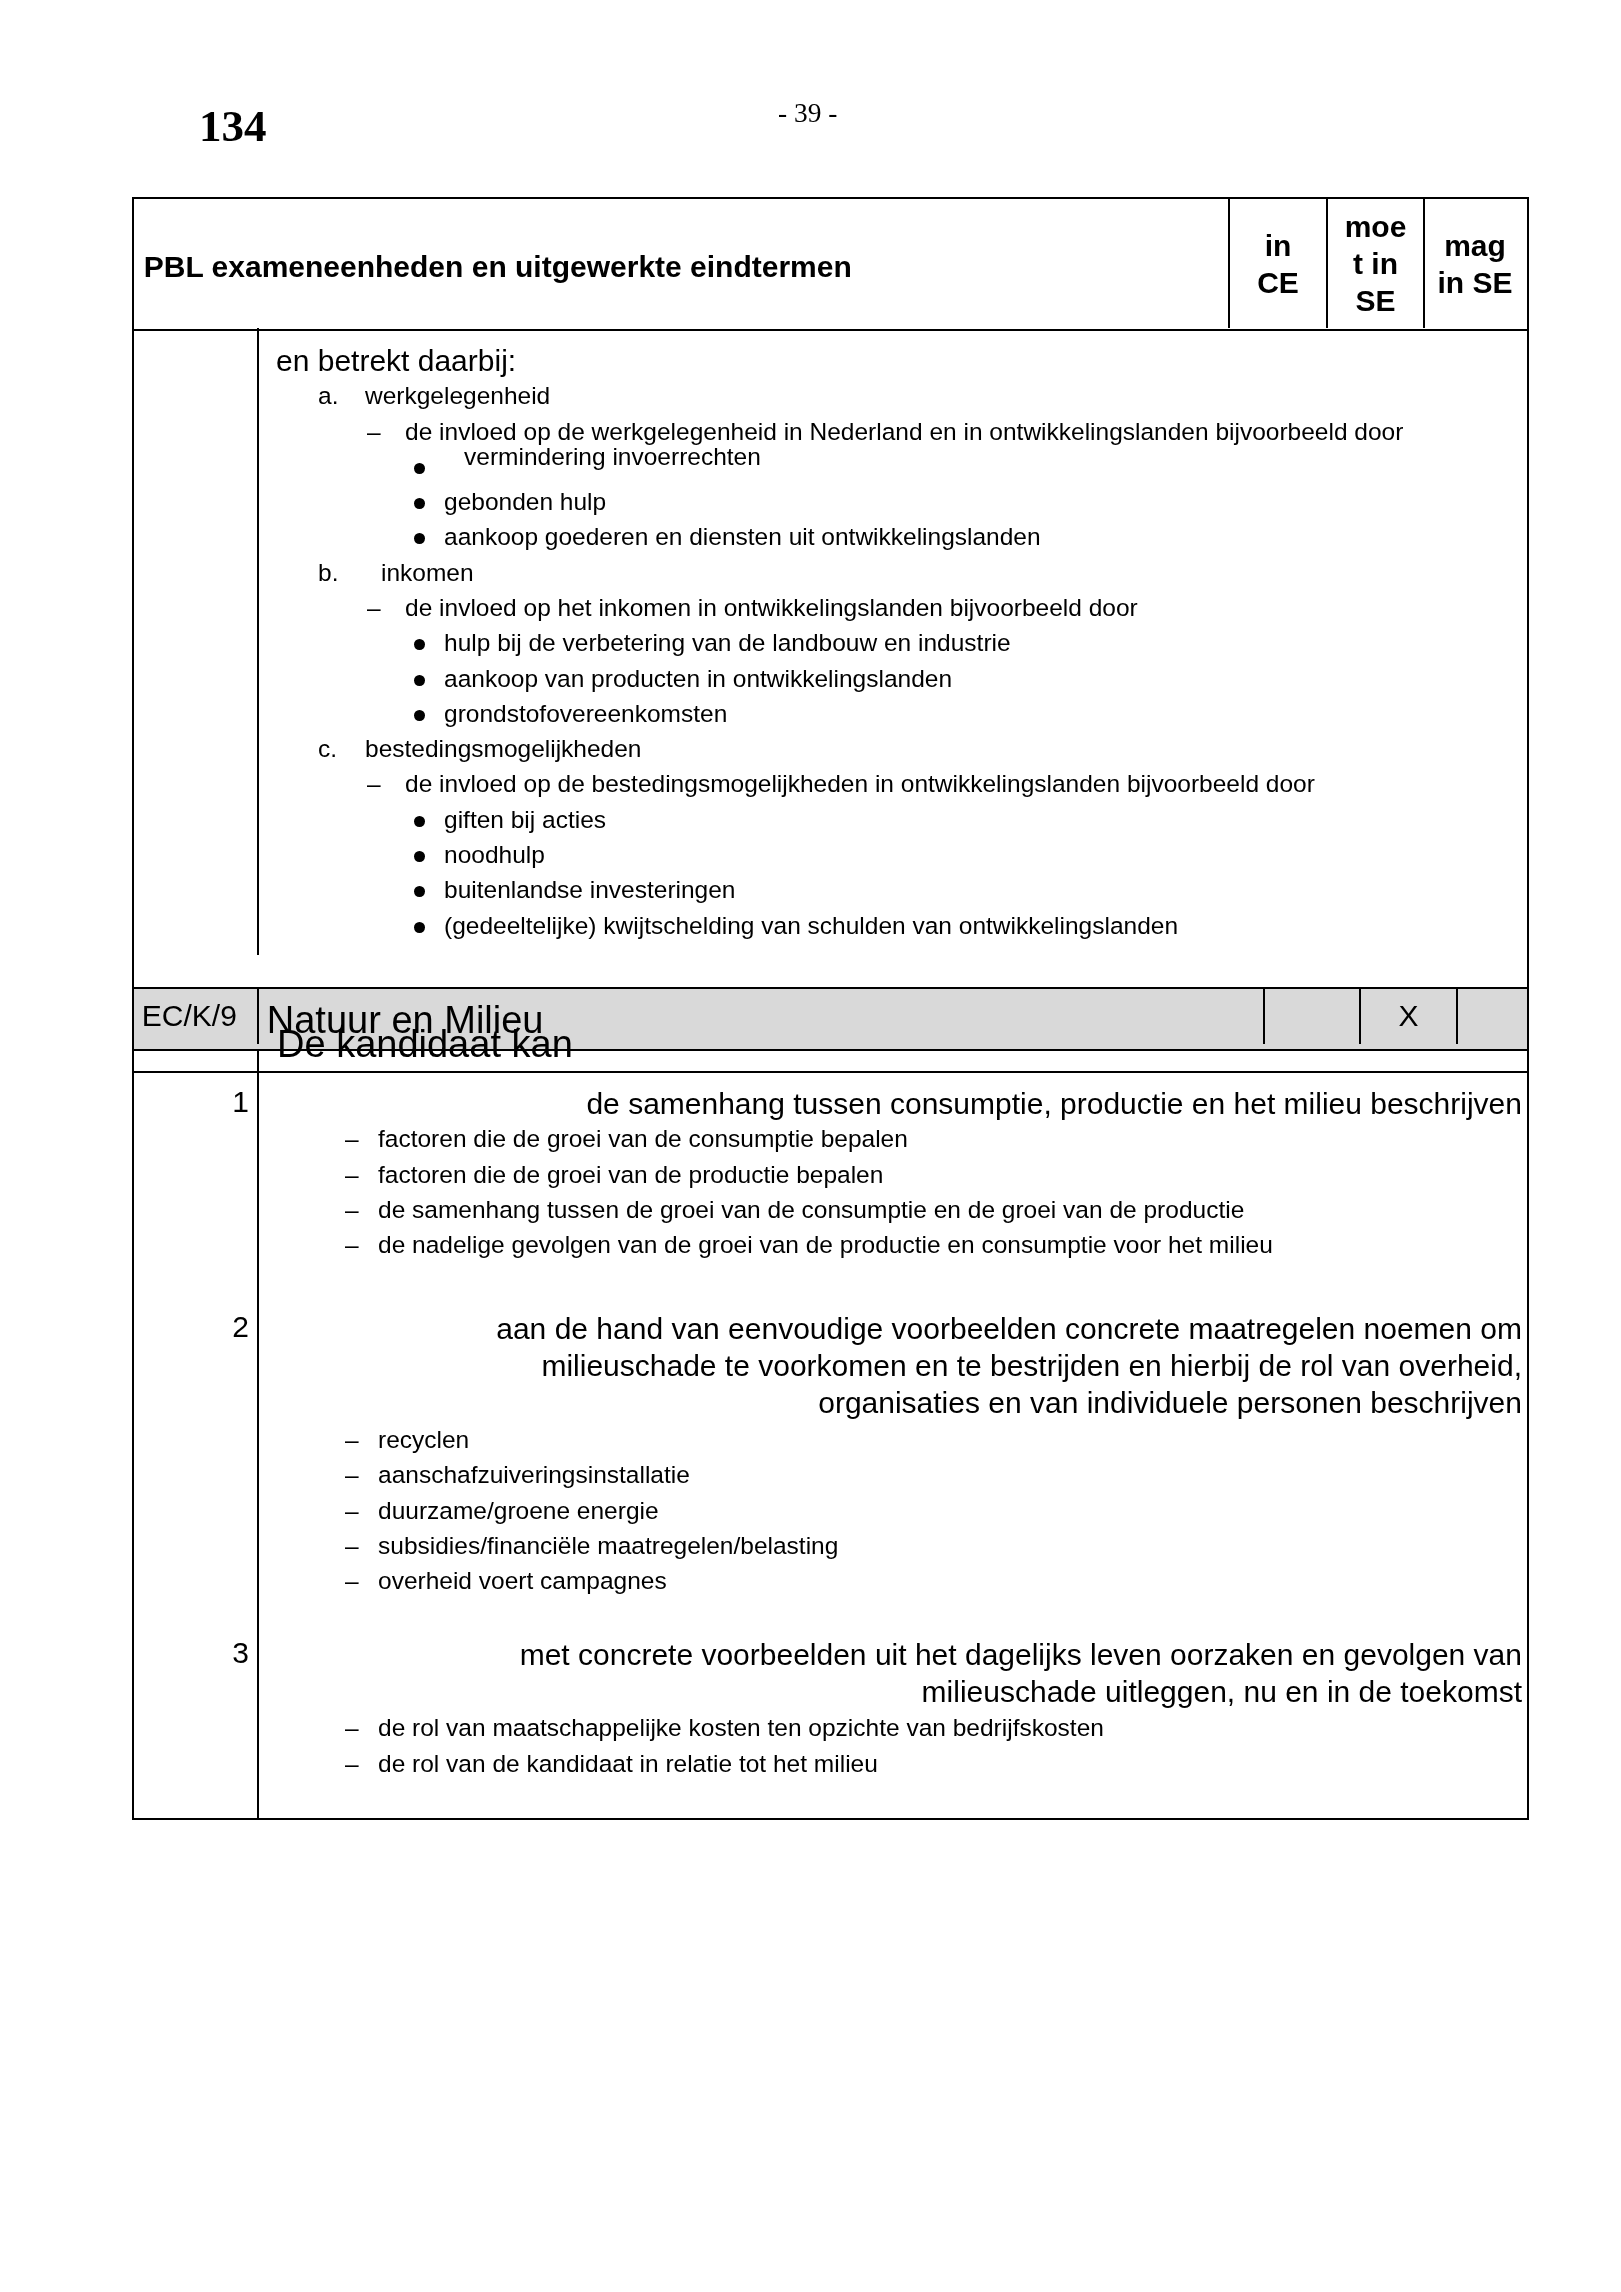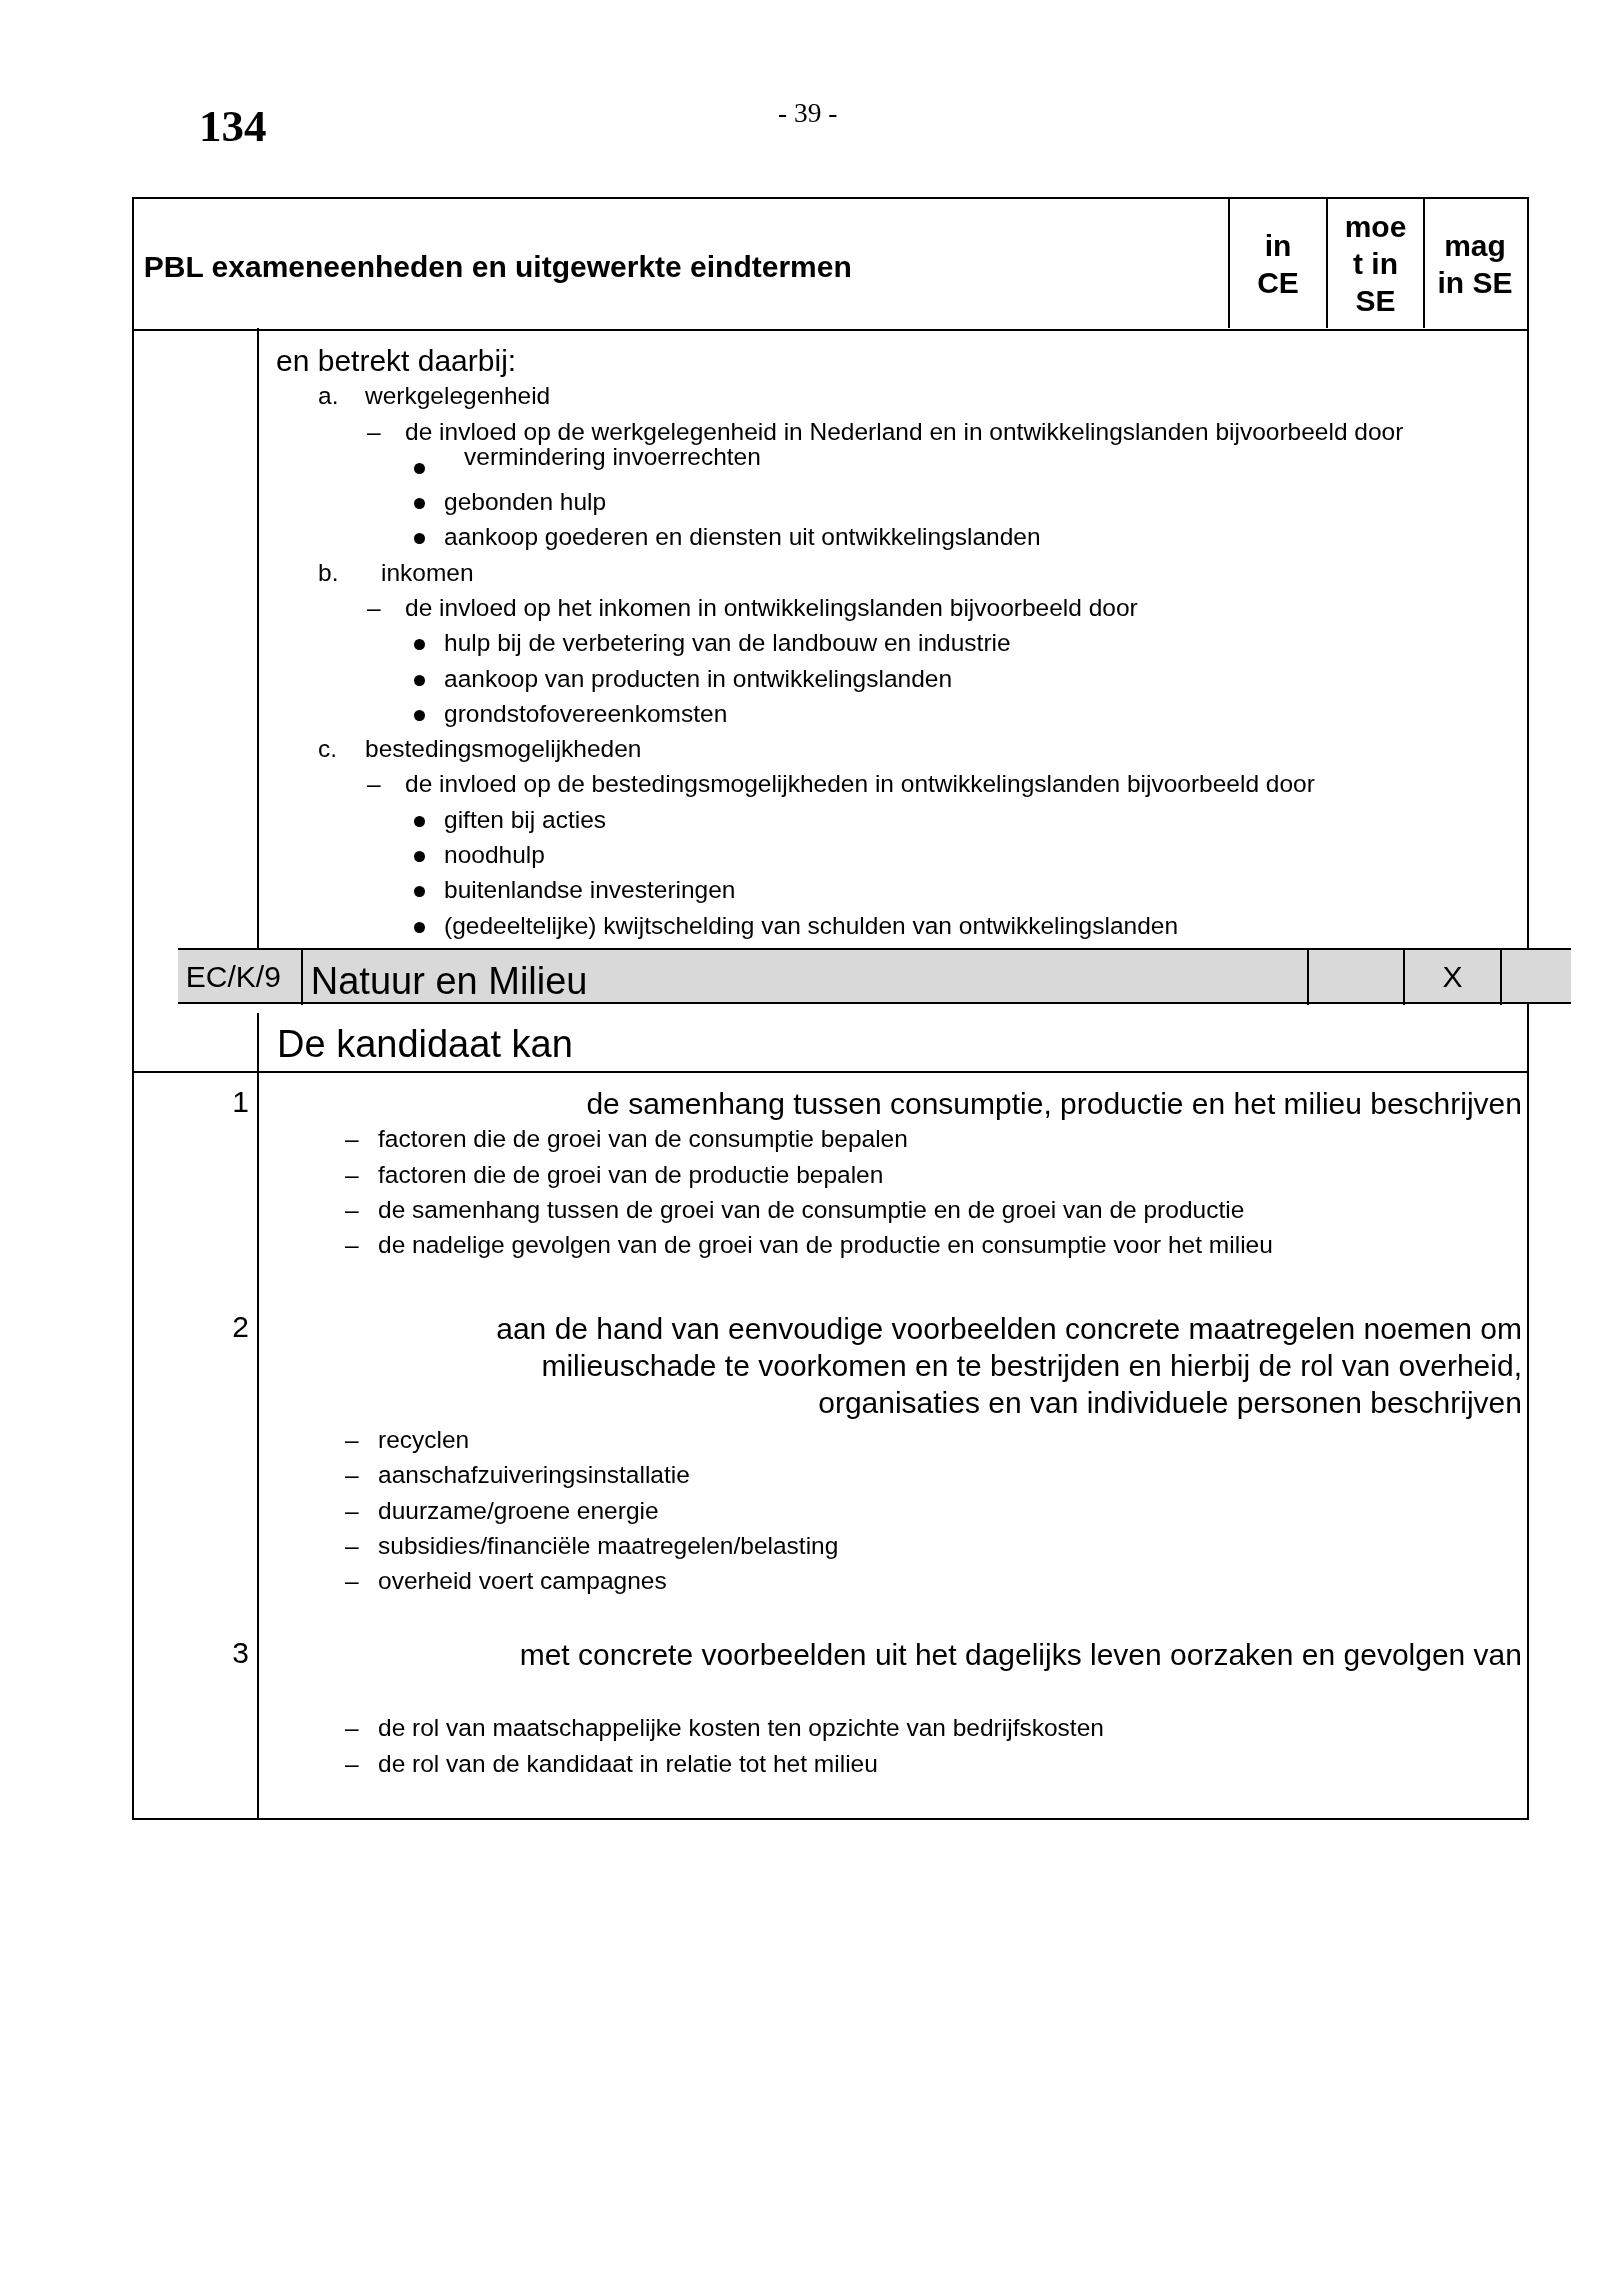--- a/index.html
+++ b/index.html
@@ -7,21 +7,21 @@
   .page-num { position: absolute; left: 199px; top: 100px; font-family: "Liberation Serif", serif; font-weight: bold; font-size: 45px; }
   .page-sub { position: absolute; left: 778px; top: 98px; font-family: "Liberation Serif", serif; font-size: 27.4px; }
   .table { position: absolute; left: 132px; top: 197px; width: 1397px; height: 1623px; border: 2.9px solid #000; box-sizing: border-box; }
   .hdr { position: absolute; left: 0; top: 0; width: 100%; height: 132px; border-bottom: 2.9px solid #000; box-sizing: border-box; }
   .hdr-title { position: absolute; left: 9.8px; top: 51px; font-weight: bold; font-size: 30px; }
   .hdr-col { position: absolute; top: 0; height: 129px; border-left: 2px solid #000; box-sizing: border-box; display: flex; align-items: center; justify-content: center; text-align: center; font-weight: bold; font-size: 30px; line-height: 37px; }
   .vline { position: absolute; left: 123px; width: 2px; background: #000; }
   .intro { font-size: 30px; position: absolute; }
   .lvl { position: absolute; font-size: 24.5px; white-space: nowrap; }
   .bul { display: inline-block; width: 10.8px; height: 10.8px; border-radius: 50%; background: #000; vertical-align: middle; }
-  .row-gray { position: absolute; left: 0; top: 749px; width: 100%; height: 56px; background: #d9d9d9; border-top: 2.9px solid #000; border-bottom: 2px solid #000; box-sizing: border-box; margin-left: 44px; }
+  .row-gray { position: absolute; left: 0; top: 788px; width: 100%; height: 64px; background: #d9d9d9; border-top: 2.9px solid #000; border-bottom: 2px solid #000; box-sizing: border-box; }
   .row-gray .cell { position: absolute; top: 0; height: 55px; border-left: 2px solid #000; box-sizing: border-box; }
   .code { position: absolute; left: 7.8px; font-size: 30px; }
   .cell-text { position: absolute; font-size: 38px; }
   .row-kan { position: absolute; left: 0; top: 814px; width: 100%; height: 60px; border-bottom: 2.9px solid #000; box-sizing: border-box; }
   .num { position: absolute; left: 86px; font-size: 30px; width: 29px; text-align: right; }
   .item-title { position: absolute; left: 135px; font-size: 30px; line-height: 37px; width: 1245px; text-align: right; }
   .dash { position: absolute; font-size: 24.5px; white-space: nowrap; }
 </style>
 </head>
 <body>
@@ -141,20 +141,21 @@
     <div class="dash" style="left:211px;top:1333px;">–</div>
     <div class="dash" style="left:244px;top:1333px;">subsidies/financiële maatregelen/belasting</div>
     <div class="dash" style="left:211px;top:1368px;">–</div>
     <div class="dash" style="left:244px;top:1368px;">overheid voert campagnes</div>
   </div>
 
   <div>
     <div class="num" style="top:1437px;">3</div>
     <div class="item-title" style="left:143px;top:1437px;">
       <div>met concrete voorbeelden uit het dagelijks leven oorzaken en gevolgen van</div>
+      <div>milieuschade uitleggen, nu en in de toekomst</div>
     </div>
     <div class="dash" style="left:211px;top:1515px;">–</div>
     <div class="dash" style="left:244px;top:1515px;">de rol van maatschappelijke kosten ten opzichte van bedrijfskosten</div>
     <div class="dash" style="left:211px;top:1551px;">–</div>
     <div class="dash" style="left:244px;top:1551px;">de rol van de kandidaat in relatie tot het milieu</div>
   </div>
 
 </div>
 
 

